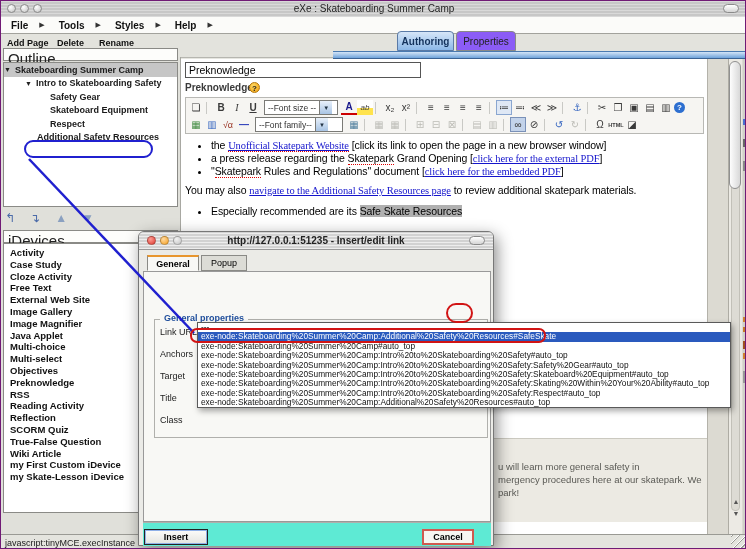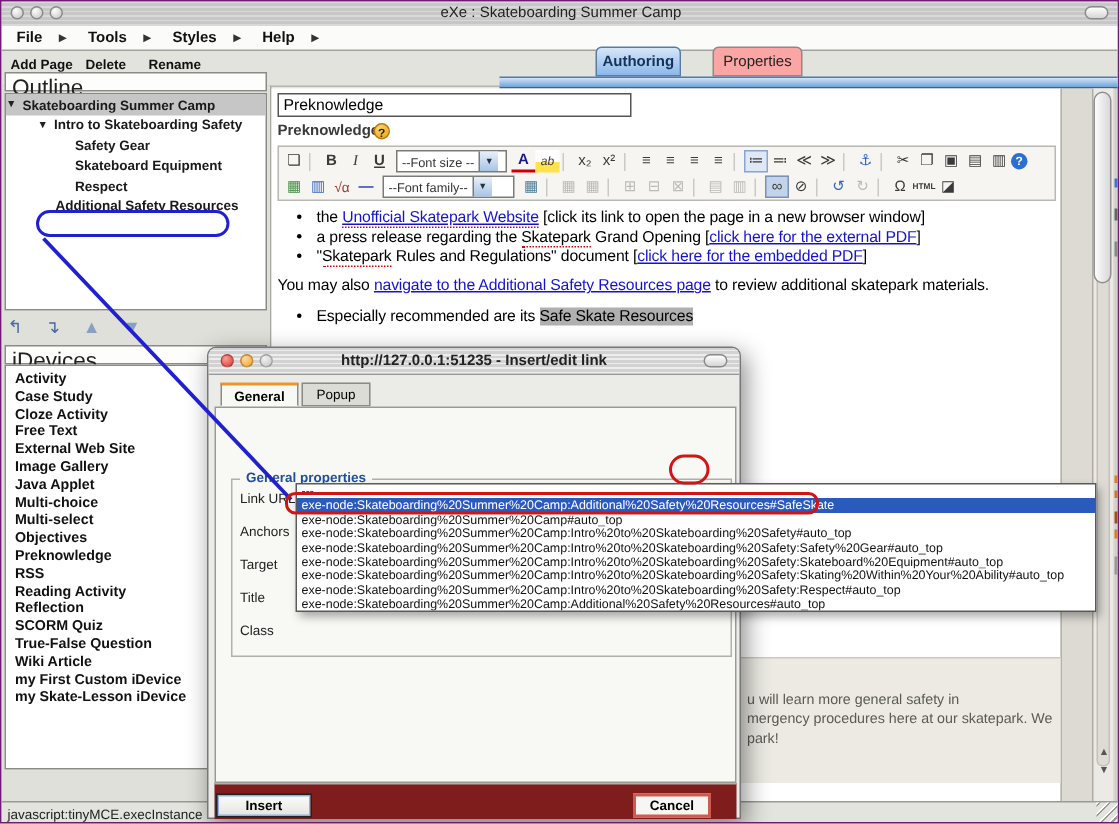--- a/index.html
+++ b/index.html
@@ -20,21 +20,21 @@
   #menubar{left:0;top:16px;width:746px;height:17px;background:#fbfbf9;border-bottom:1px solid #a2a29c;
     display:flex;align-items:center;padding-left:10px;box-sizing:border-box;}
   .mitem{display:flex;align-items:center;gap:11px;margin-right:14px;font-size:10px;font-weight:bold;color:#111;}
   .marr{font-size:7px;color:#333;}
   
   #bar2{left:0;top:33px;width:746px;height:23px;background:#e3e3dd;border-bottom:1px solid #b6b6b0;}
   .tbtn{position:absolute;top:4px;font-size:9px;font-weight:bold;color:#111;}
   .vtab{position:absolute;top:-3px;height:20px;font-size:10px;display:flex;align-items:center;justify-content:center;
     border:1px solid #5a7aa6;border-radius:4px 4px 0 0;box-sizing:border-box;}
   #tab-authoring{left:396px;width:57px;background:linear-gradient(#d6e6f8,#8cb8e8);font-weight:bold;color:#13325c;}
-  #tab-properties{left:474px;width:60px;background:#fca5a5;border-color:#8a8a86;color:#222;}
+  #tab-properties{left:455px;width:60px;background:#8b5cf6;border-color:#8a8a86;color:#222;}
   #bluebar{left:332px;top:50px;width:414px;height:8px;
     background:linear-gradient(#d3e4f7,#6fa3da);border-top:1px solid #4a7ab0;border-bottom:1px solid #3a6294;box-sizing:border-box;}
   
   #leftbg{left:0;top:56px;width:180px;height:477px;background:#e0e0da;border-right:1px solid #a8a8a2;box-sizing:border-box;}
   .pane-hdr{position:absolute;left:2px;width:175px;height:13px;background:#fdfdfb;border:1px solid #8a8a86;
     font-size:15px;color:#222;padding:1px 0 0 4px;box-sizing:border-box;}
   #treebox{left:2px;top:61px;width:175px;height:145px;background:#fff;border:1px solid #8a8a86;box-sizing:border-box;}
   .trow{position:relative;height:13.5px;display:flex;align-items:center;font-size:9px;font-weight:bold;color:#1a1a1a;white-space:nowrap;}
   .trow.sel{background:#c6c6c6;}
   .tarr{font-size:7px;color:#222;margin-right:4px;}
@@ -85,21 +85,21 @@
   .ti.htmlb{font-size:5.5px;font-weight:bold;letter-spacing:0;}
   .fake-select{display:inline-flex;align-items:center;height:15px;border:1px solid #7a7a76;background:#fff;
     font-size:8.5px;color:#333;padding-left:3px;margin:0 3px;box-sizing:border-box;}
   .fs-arrow{width:12px;height:13px;background:linear-gradient(#e8f0fa,#a8c4e4);border-left:1px solid #7a7a76;
     font-size:6px;display:flex;align-items:center;justify-content:center;margin-left:3px;color:#234;}
   #content-text{left:184px;top:135px;width:522px;font-size:10.5px;line-height:13px;color:#000;letter-spacing:-0.1px;}
   #content-text p{margin:0 0 3px 0;}
   #content-text ul{margin:3px 0 4px 26px;padding:0;}
   #content-text li{margin:0;}
   #content-text .p2{margin:6px 0 8px 0;}
-  a.elink{color:#1414cc;text-decoration:underline;}
+  a.elink{color:#1414cc;text-decoration:underline;font-family:Liberation Serif, serif;}
   .sp{border-bottom:1px dotted #d00;}
   .seltext{background:#b0b0b0;}
   
   #bgbox{left:478px;top:437px;width:228px;height:84px;background:#eceae3;border-top:1px solid #cbc9c0;z-index:1;box-sizing:border-box;}
   #bgbox .bgline{position:absolute;left:19px;font-size:9.5px;color:#5a5a55;white-space:nowrap;}
   
   #dialog{left:137px;top:230px;width:356px;height:315px;background:#ebebe7;z-index:40;
     border:1px solid #777;border-radius:6px 6px 0 0;box-shadow:3px 5px 16px rgba(0,0,0,.45);box-sizing:border-box;}
   #dlg-titlebar{position:absolute;left:0;top:0;width:100%;height:18px;border-radius:5px 5px 0 0;
     background:repeating-linear-gradient(0deg,#ededed 0 1px,#d2d2d2 1px 3px);border-bottom:1px solid #999;box-sizing:border-box;}
@@ -114,21 +114,21 @@
   #dlg-legend{position:absolute;left:16px;top:41px;background:#f8f8f5;padding:0 4px;font-size:9px;font-weight:bold;color:#1f4e9c;}
   .dlg-label{position:absolute;left:16px;font-size:9px;color:#222;}
   .dlg-input{position:absolute;left:60px;height:13px;background:#fff;border:1px solid #7a7a76;box-sizing:border-box;}
   #browse-ico{position:absolute;left:331px;top:53px;width:13px;height:12px;border:1px solid #3a3a8a;box-sizing:border-box;
     background:linear-gradient(#aac 0 3px,#fff 3px),
       repeating-linear-gradient(90deg,transparent 0 3px,#c33 3px 4px);}
   #anchors-combo{position:absolute;left:60px;top:75px;width:256px;height:15px;background:#fff;border:1px dotted #444;
     font-size:8.5px;color:#222;padding:2px 0 0 3px;box-sizing:border-box;}
   #anchors-arrow{position:absolute;left:316px;top:76px;width:13px;height:13px;background:linear-gradient(#f2f2ee,#cfcfc9);
     border:1px solid #8a8a86;font-size:6px;display:flex;align-items:center;justify-content:center;color:#222;box-sizing:border-box;}
-  #dlg-btnbar{position:absolute;left:4px;top:290px;width:348px;height:24px;background:#7f1d1d;border-top:1px solid #b0b0ac;box-sizing:border-box;text-align:right;}
+  #dlg-btnbar{position:absolute;left:4px;top:290px;width:348px;height:24px;background:#5eead4;border-top:1px solid #b0b0ac;box-sizing:border-box;text-align:right;}
   #btn-insert{position:absolute;left:1px;top:6px;width:64px;height:16px;background:linear-gradient(#fcfcfa,#e4e4e0);
     border:1px solid #222;box-shadow:inset 0 0 0 1px #8fb0e8;font-size:9px;font-weight:bold;display:flex;align-items:center;justify-content:center;box-sizing:border-box;}
   #btn-cancel{position:absolute;left:279px;top:6px;width:52px;height:16px;background:#f6f6f2;
     border:2px solid #cf5a50;font-size:9px;font-weight:bold;display:flex;align-items:center;justify-content:center;box-sizing:border-box;}
   
   #anchor-list{left:196px;top:321px;width:534px;height:86px;background:#fff;border:1px solid #5a5a5a;z-index:46;
     box-shadow:2px 3px 6px rgba(0,0,0,.35);box-sizing:border-box;overflow:hidden;}
   .opt{height:9.4px;line-height:9.4px;font-size:8.3px;color:#111;padding-left:3px;white-space:nowrap;overflow:hidden;}
   .opt.selected{background:#2a5abe;color:#fff;}
   
@@ -211,20 +211,21 @@
   </div>
   <div class="pane-hdr" style="top:229px">iDevices</div>
   <div class="abs" id="idevbox">
 
   <div class="idev">Activity</div>
       <div class="idev">Case Study</div>
       <div class="idev">Cloze Activity</div>
       <div class="idev">Free Text</div>
       <div class="idev">External Web Site</div>
       <div class="idev">Image Gallery</div>
+      <div class="idev">Image Magnifier</div>
       <div class="idev">Java Applet</div>
       <div class="idev">Multi-choice</div>
       <div class="idev">Multi-select</div>
       <div class="idev">Objectives</div>
       <div class="idev">Preknowledge</div>
       <div class="idev">RSS</div>
       <div class="idev">Reading Activity</div>
       <div class="idev">Reflection</div>
       <div class="idev">SCORM Quiz</div>
       <div class="idev">True-False Question</div>

